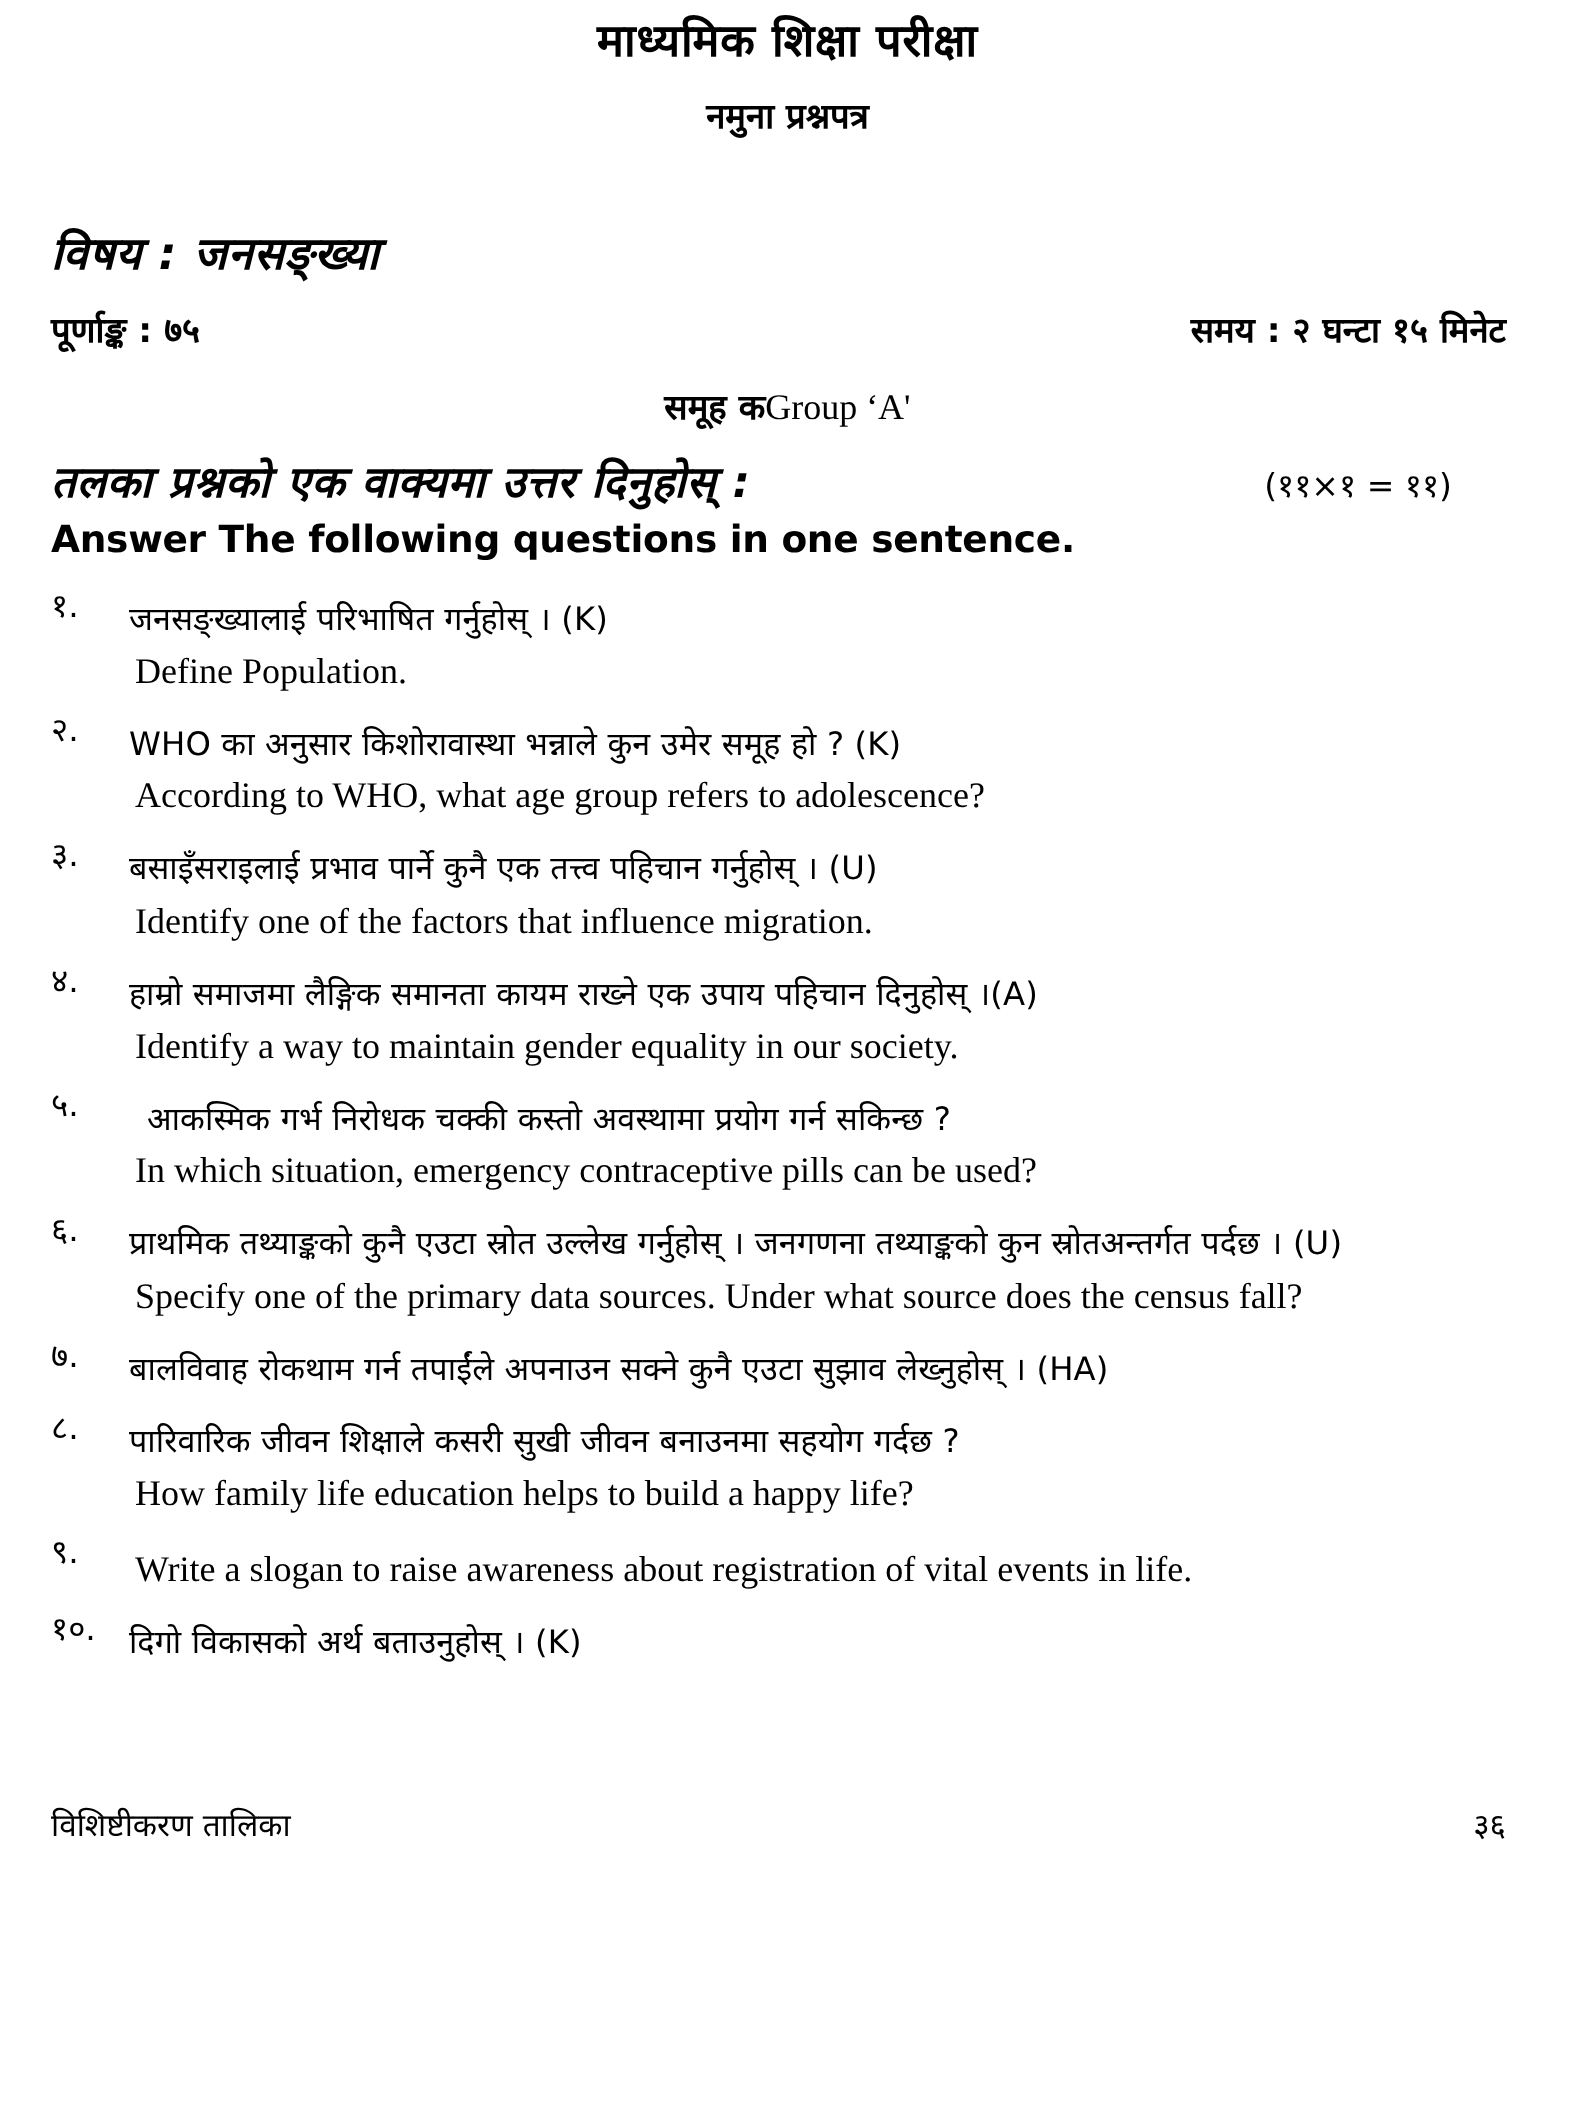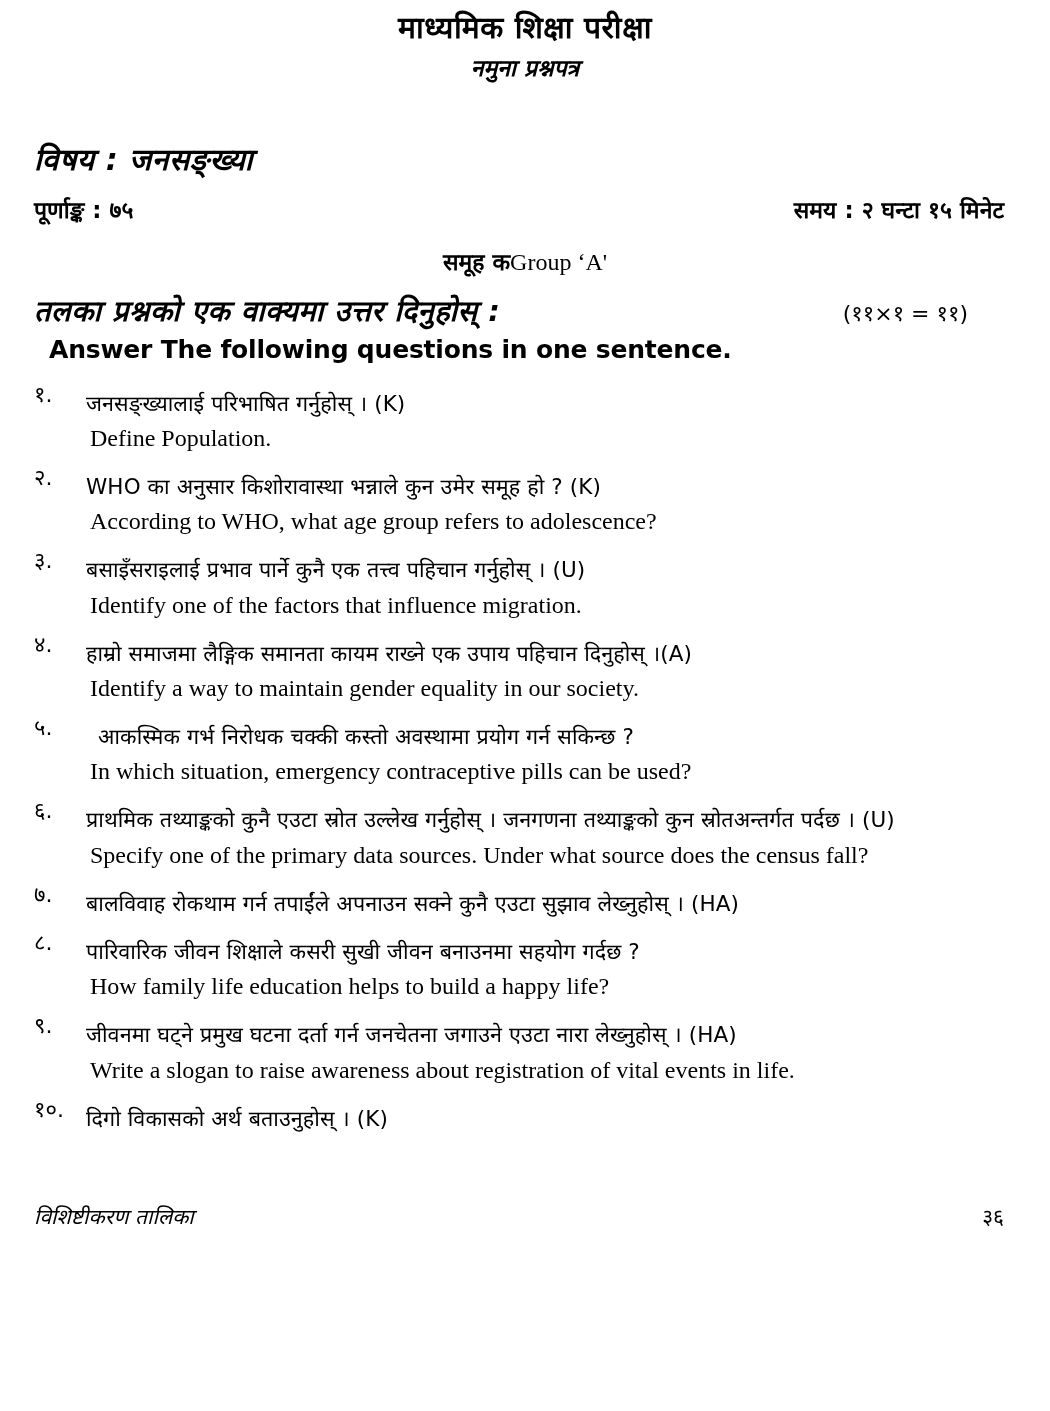--- a/index.html
+++ b/index.html
@@ -31,23 +31,22 @@
     font-weight: 700;
     letter-spacing: 0.5px;
     margin: 8px 0 0 0;
     line-height: 1.35;
   }
   .doc-subtitle {
     text-align: center;
     font-family: "DejaVu Sans", "Liberation Sans", sans-serif;
     font-size: 23px;
     font-weight: 700;
-    margin: 4px 0 0 0;
+    margin: 14px 0 0 0;
     line-height: 1.35;
-    font-style: italic;
   }
 
   
   .subject-line {
     margin: 56px 0 0 0;
     font-family: "DejaVu Sans", "Liberation Sans", sans-serif;
     font-size: 30px;
     font-weight: 700;
     font-style: italic;
     letter-spacing: 0.5px;
@@ -101,21 +100,21 @@
   .instruction-marks {
     font-family: "DejaVu Sans", "Liberation Sans", sans-serif;
     font-size: 22px;
     padding-right: 48px;
     white-space: nowrap;
   }
   .instruction-en {
     font-family: "DejaVu Sans", "Liberation Sans", sans-serif;
     font-size: 25px;
     font-weight: 700;
-    margin: 6px 0 0 15px;
+    margin: 6px 0 0 0;
     letter-spacing: -0.2px;
   }
 
   
   .q-list {
     margin: 14px 0 0 0;
   }
   .q-item {
     display: flex;
     align-items: flex-start;
@@ -157,21 +156,20 @@
     left: 34px;
     right: 34px;
     bottom: 12px;
     display: flex;
     justify-content: space-between;
     align-items: flex-end;
   }
   .footer-left {
     font-family: "DejaVu Sans", "Liberation Sans", sans-serif;
     font-size: 21px;
-    font-style: italic;
   }
   .footer-right {
     font-family: Liberation Sans, sans-serif;
     font-size: 21px;
     padding-right: 12px;
   }
 </style>
 </head>
 <body>
 
@@ -258,21 +256,20 @@
       <div class="q-num">८.</div>
       <div class="q-body">
         <div class="q-np">पारिवारिक जीवन शिक्षाले कसरी सुखी जीवन बनाउनमा सहयोग गर्दछ ?</div>
         <div class="q-en">How family life education helps to build a happy life?</div>
       </div>
     </div>
 
     <div class="q-item">
       <div class="q-num">९.</div>
       <div class="q-body">
-        <div class="q-np">जीवनमा घट्ने प्रमुख घटना दर्ता गर्न जनचेतना जगाउने एउटा नारा लेख्नुहोस् । (HA)</div>
         <div class="q-en">Write a slogan to raise awareness about registration of vital events in life.</div>
       </div>
     </div>
 
     <div class="q-item">
       <div class="q-num">१०.</div>
       <div class="q-body">
         <div class="q-np">दिगो विकासको अर्थ बताउनुहोस् । (K)</div>
       </div>
     </div>

